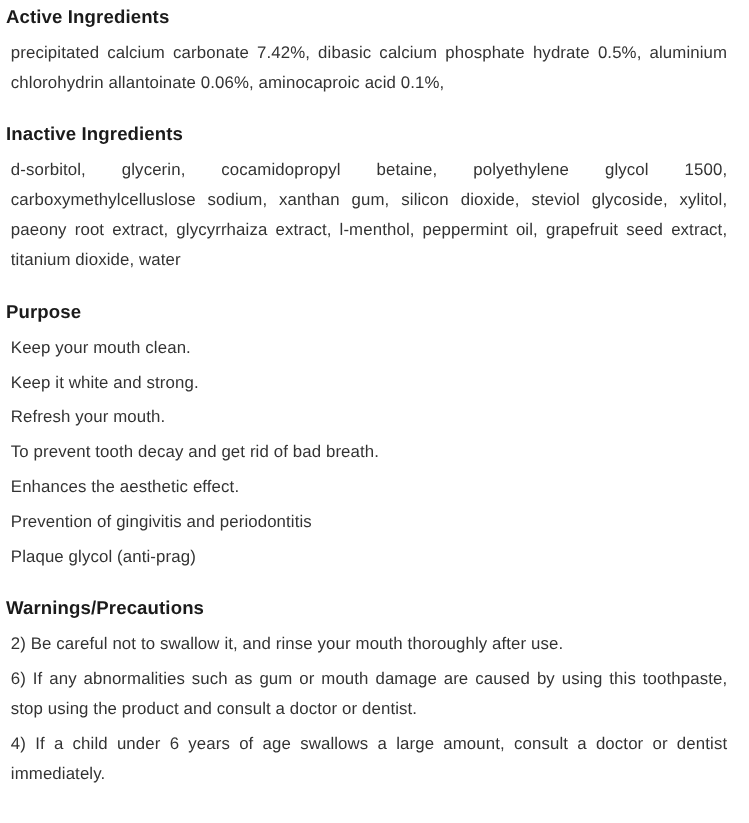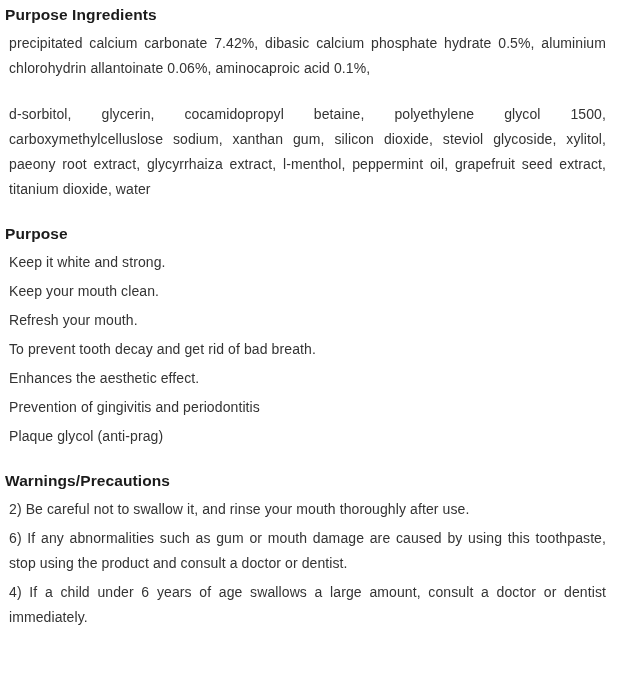--- a/index.html
+++ b/index.html
@@ -45,32 +45,33 @@
   .body-line.no-justify {
     text-align: left;
   }
 </style>
 </head>
 <body>
 
 <div class="doc">
 
   <div class="section">
-    <h2 class="section-heading">Purpose Ingredients</h2>
+    <h2 class="section-heading">Active Ingredients</h2>
     <p class="body-line">precipitated calcium carbonate 7.42%, dibasic calcium phosphate hydrate 0.5%, aluminium chlorohydrin allantoinate 0.06%, aminocaproic acid 0.1%,</p>
   </div>
 
   <div class="section">
+    <h2 class="section-heading">Inactive Ingredients</h2>
     <p class="body-line">d-sorbitol, glycerin, cocamidopropyl betaine, polyethylene glycol 1500, carboxymethylcelluslose sodium, xanthan gum, silicon dioxide, steviol glycoside, xylitol, paeony root extract, glycyrrhaiza extract, l-menthol, peppermint oil, grapefruit seed extract, titanium dioxide, water</p>
   </div>
 
   <div class="section">
     <h2 class="section-heading">Purpose</h2>
+    <p class="body-line no-justify">Keep your mouth clean.</p>
     <p class="body-line no-justify">Keep it white and strong.</p>
-    <p class="body-line no-justify">Keep your mouth clean.</p>
     <p class="body-line no-justify">Refresh your mouth.</p>
     <p class="body-line no-justify">To prevent tooth decay and get rid of bad breath.</p>
     <p class="body-line no-justify">Enhances the aesthetic effect.</p>
     <p class="body-line no-justify">Prevention of gingivitis and periodontitis</p>
     <p class="body-line no-justify">Plaque glycol (anti-prag)</p>
   </div>
 
   <div class="section">
     <h2 class="section-heading">Warnings/Precautions</h2>
     <p class="body-line">2) Be careful not to swallow it, and rinse your mouth thoroughly after use.</p>

